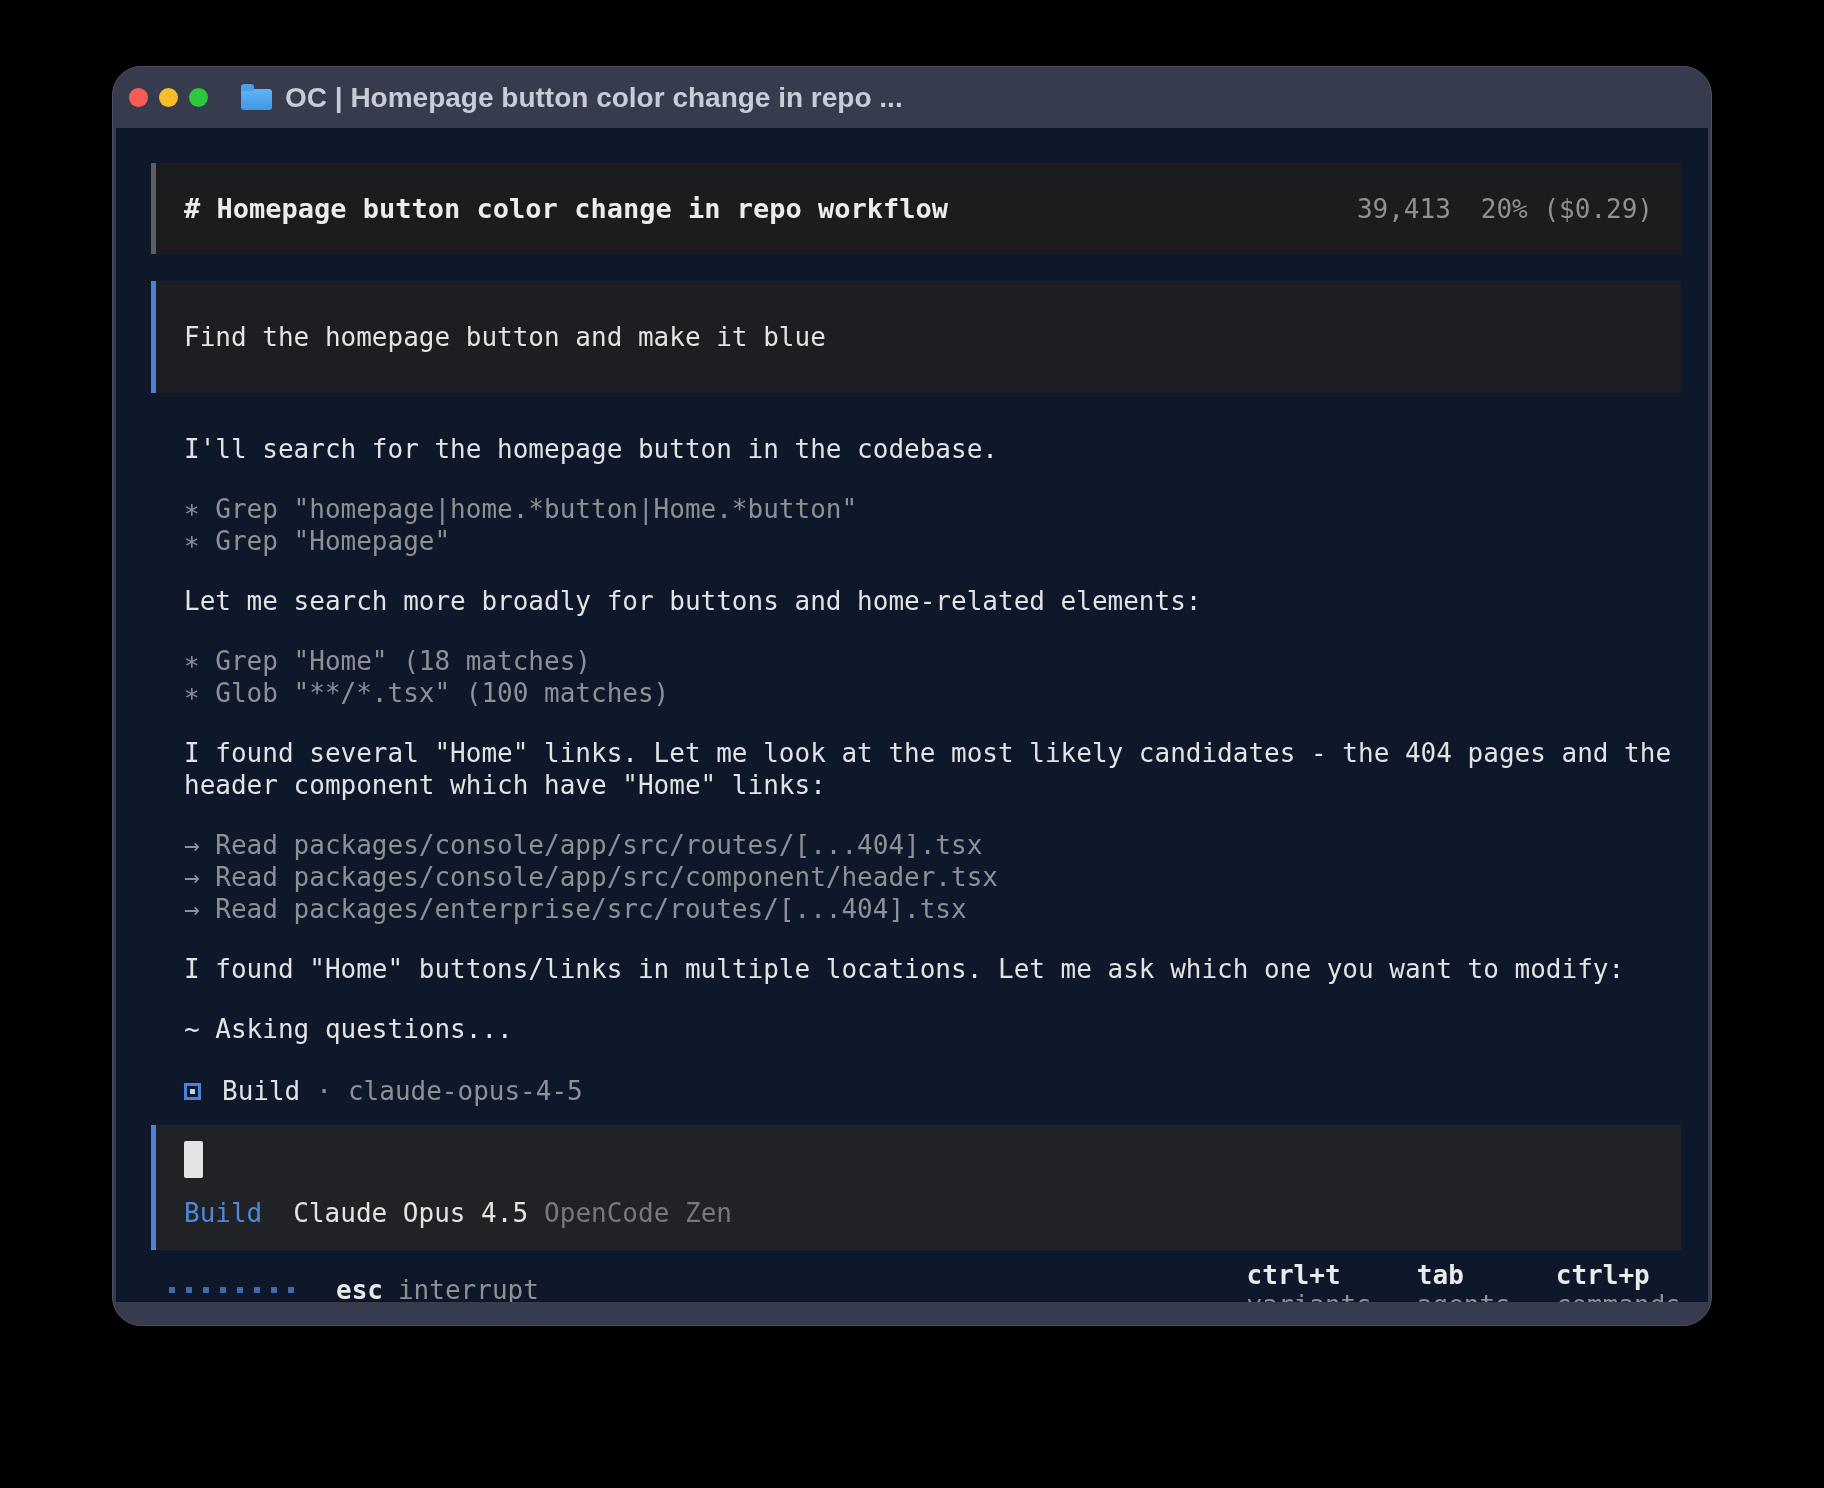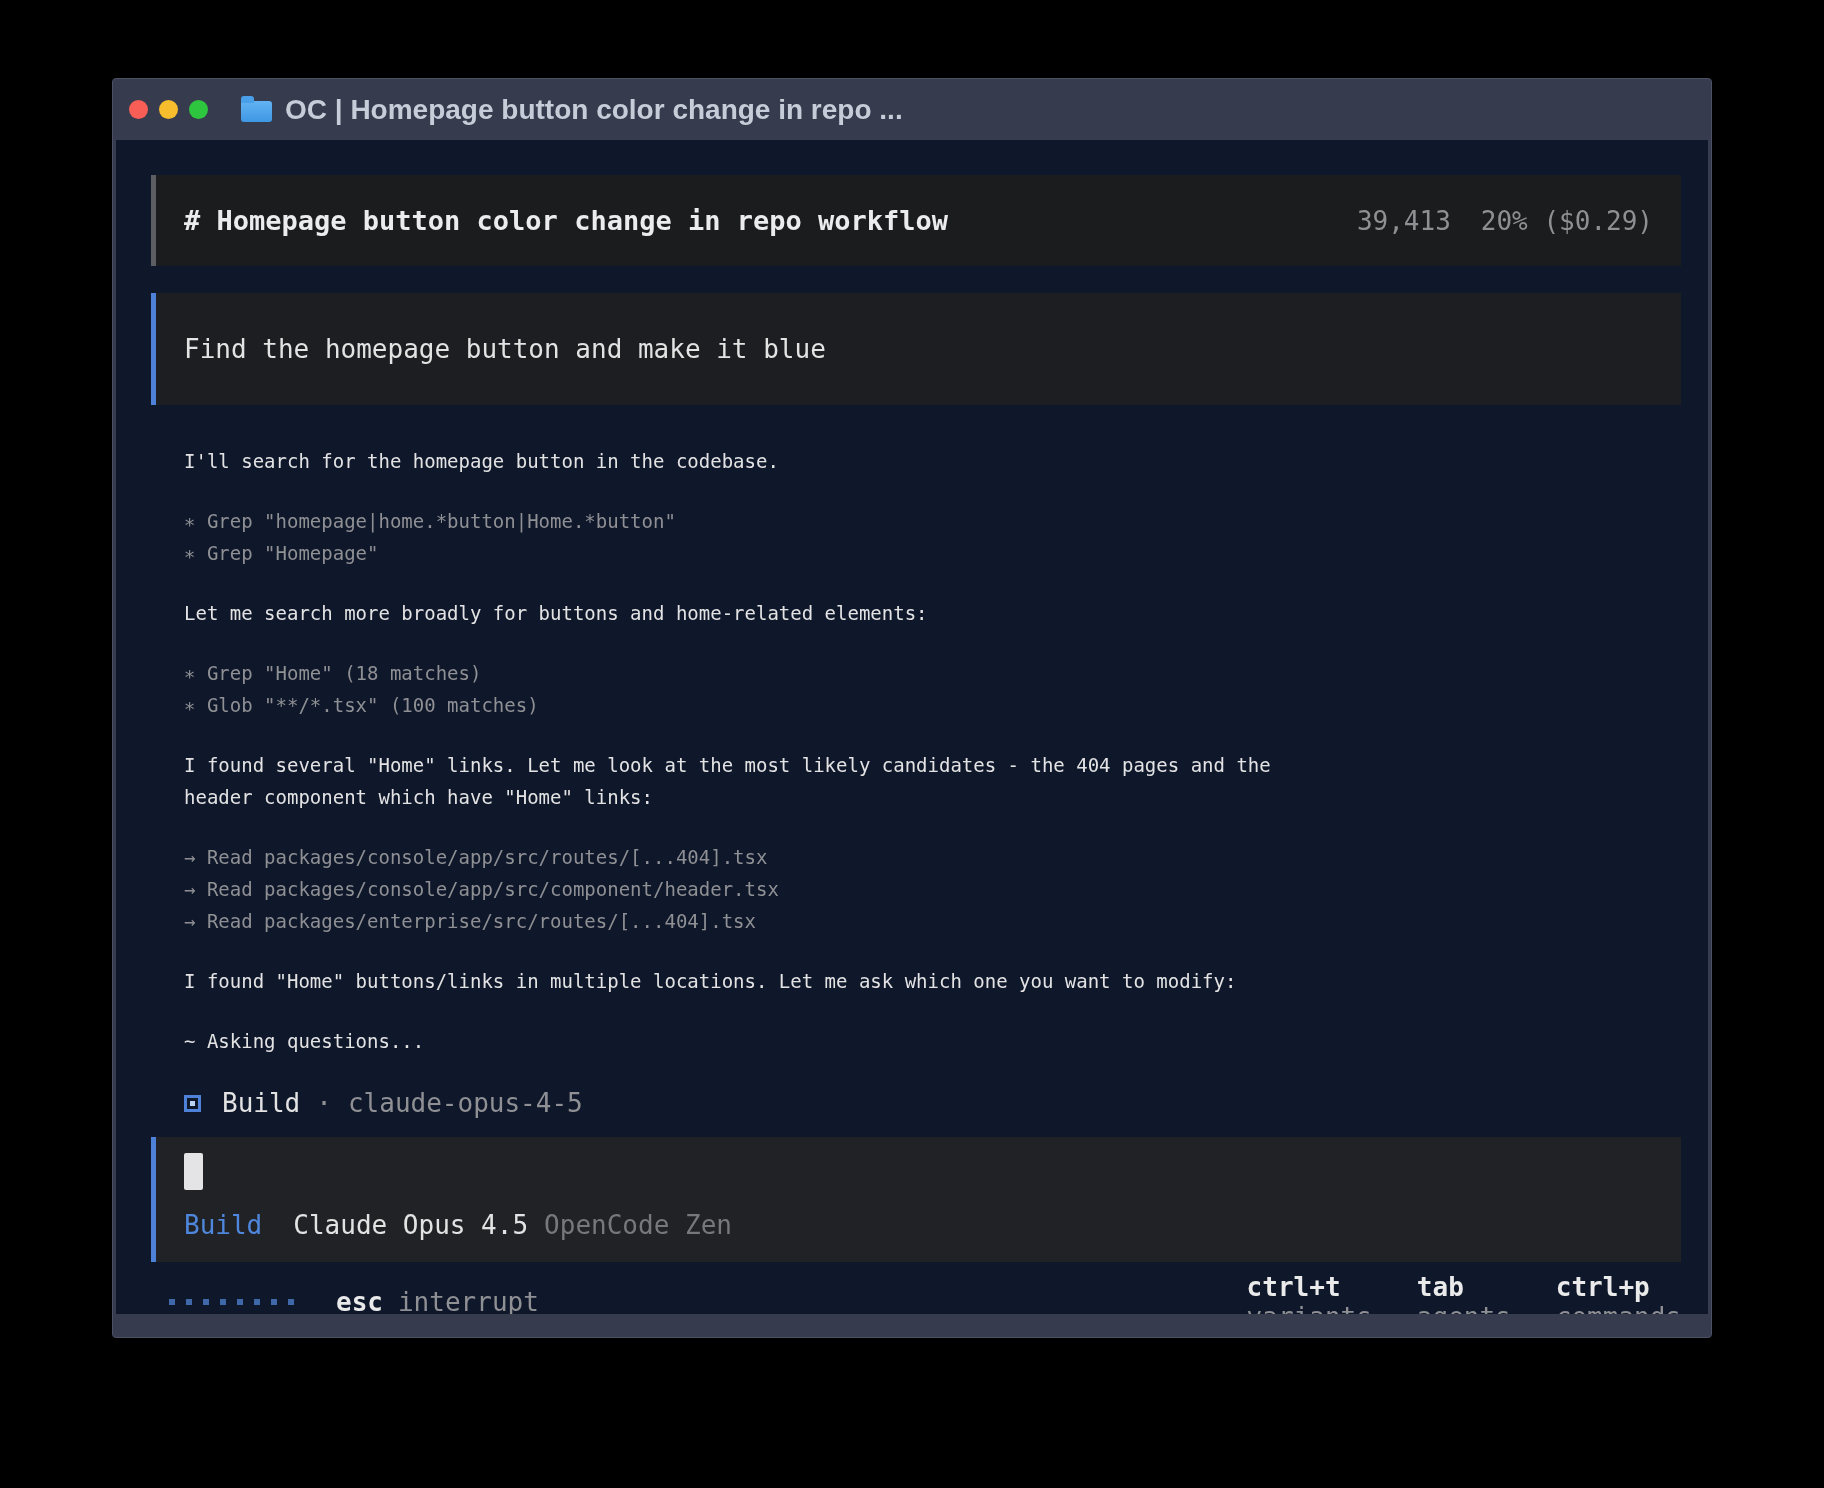--- a/index.html
+++ b/index.html
@@ -1,21 +1,21 @@
 <!DOCTYPE html>
 <html><head>
 <meta charset="utf-8">
 <style>
   * { margin:0; padding:0; box-sizing:border-box; }
   html,body { width:1824px; height:1488px; background:#000; overflow:hidden; }
   body { font-family:"DejaVu Sans Mono", monospace; }
 
   .window {
-    position:absolute; left:112px; top:78px; width:1600px; height:1260px;
-    background:#363b4d; border:1px solid #4b5065; border-radius:4px;
+    position:absolute; left:112px; top:66px; width:1600px; height:1260px;
+    background:#363b4d; border:1px solid #4b5065; border-radius:29px;
     display:flex; flex-direction:column; overflow:hidden;
   }
   .titlebar { height:61px; flex:none; display:flex; align-items:center; padding-left:16px; }
   .light { width:19px; height:19px; border-radius:50%; margin-right:11px; flex:none; }
   .light.red    { background:#f85e56; }
   .light.yellow { background:#f8bd2d; }
   .light.green  { background:#2fc63f; }
 
   .folder-icon { position:relative; width:31px; height:21px; margin-left:22px; margin-top:3px;
     background:linear-gradient(#62b3f2,#3f97e4); border-radius:2px 3px 3px 3px; flex:none; }
@@ -30,21 +30,21 @@
   .main { margin:35px 29px 0 35px; width:1530px; }
 
   .panel { border-left:5px solid #5d5e64; background:#1b1c1e; padding:0 28px; }
   .header-panel { height:91px; display:flex; align-items:center; justify-content:space-between; margin-bottom:27px; }
   .session-title { font-weight:bold; font-size:27px; color:#ececee; white-space:pre; }
   .session-stats { display:flex; gap:30px; font-size:26px; color:#8f9094; white-space:pre;margin-left:40px; }
 
   .user-panel { height:112px; background:#1d1e21; border-left-color:#4d82d8; display:flex;
     align-items:center; margin-bottom:40px; font-size:26px; color:#e3e3e4; white-space:pre; }
 
-  .line { font-size:19px; line-height:32px; margin-left:33px; white-space:pre; }
+  .line { font-size:26px; line-height:32px; margin-left:33px; white-space:pre; }
   .blockgap { margin-bottom:28px; }
   .white { color:#e3e3e4; }
   .gray  { color:#8f9094; }
   .dim   { color:#77787c; }
   .blue  { color:#4e87dc; }
 
   .agent-line { margin-left:33px; display:flex; align-items:center; height:32px;
     margin-bottom:18px; font-size:26px; white-space:pre; }
   .agent-icon { width:17px; height:17px; border:3px solid #4d82d8; display:flex;
     align-items:center; justify-content:center; margin-right:21px; flex:none; }

